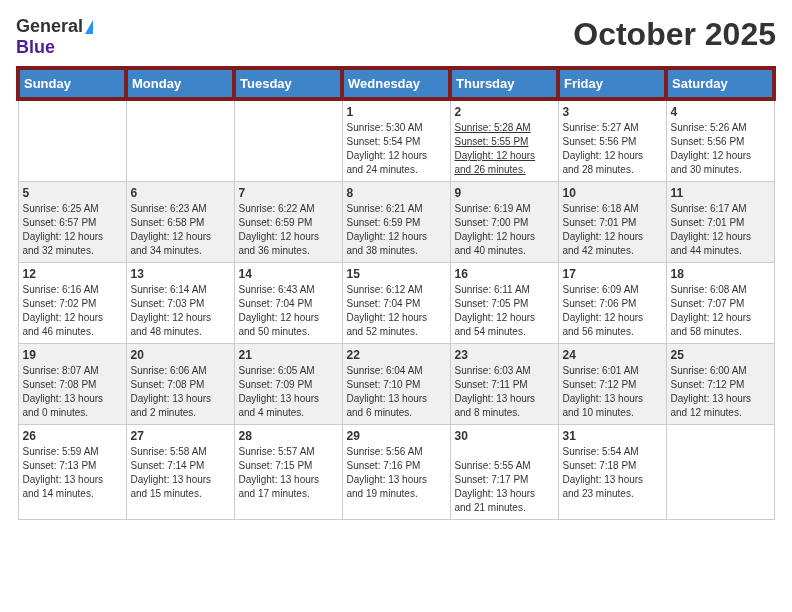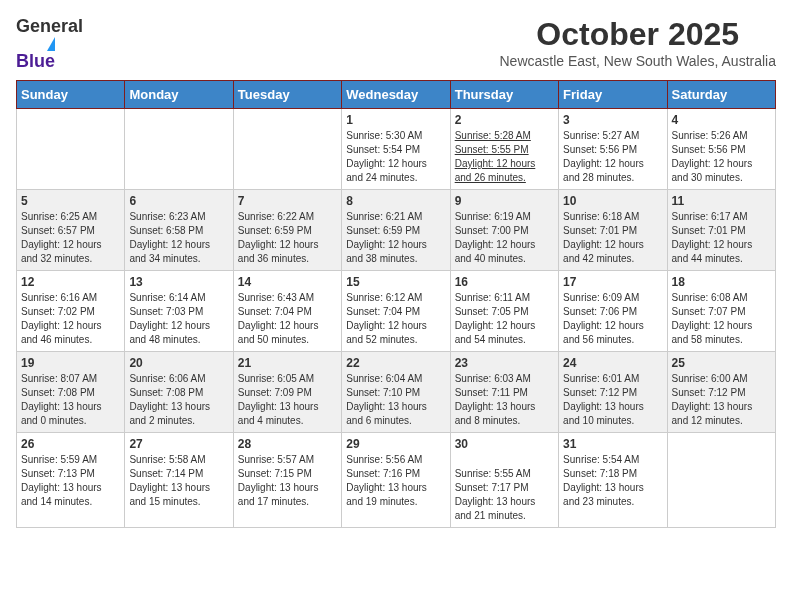--- a/index.html
+++ b/index.html
@@ -36,21 +36,20 @@
       width: 0;
       height: 0;
       border-left: 8px solid transparent;
       border-bottom: 14px solid #2196F3;
       margin-left: 2px;
       vertical-align: middle;
     }
     .logo-row {
       display: flex;
       align-items: center;
-      flex-direction: column;
     }
     .title-area {
       text-align: right;
     }
     .month-title {
       font-size: 32px;
       font-weight: bold;
       color: #333;
       text-align: center;
     }
@@ -62,21 +61,21 @@
       width: 100%;
       border-collapse: collapse;
       border: 1px solid #ccc;
     }
     .calendar th {
       background-color: #3d85c8;
       color: #fff;
       font-size: 13px;
       padding: 6px 4px;
       text-align: left;
-      border: 1px solid #7f1d1d;
+      border: 4px solid #7f1d1d;
     }
     .calendar td {
       vertical-align: top;
       border: 1px solid #ccc;
       padding: 4px;
       width: calc(100% / 7);
       min-height: 80px;
       font-size: 10.5px;
       color: #333;
     }
@@ -110,21 +109,20 @@
 <div class="header-area">
   <div class="logo">
     <div class="logo-row">
       <span class="logo-general">General</span>
       <span class="logo-icon"></span>
     </div>
     <span class="logo-blue">Blue</span>
   </div>
   <div class="title-area">
     <div class="month-title">October 2025</div>
-    <div class="subtitle">Newcastle East, New South Wales, Australia</div>
   </div>
 </div>
 
 <table class="calendar">
   <thead>
     <tr>
     <th>Sunday</th>
         <th>Monday</th>
         <th>Tuesday</th>
         <th>Wednesday</th>

